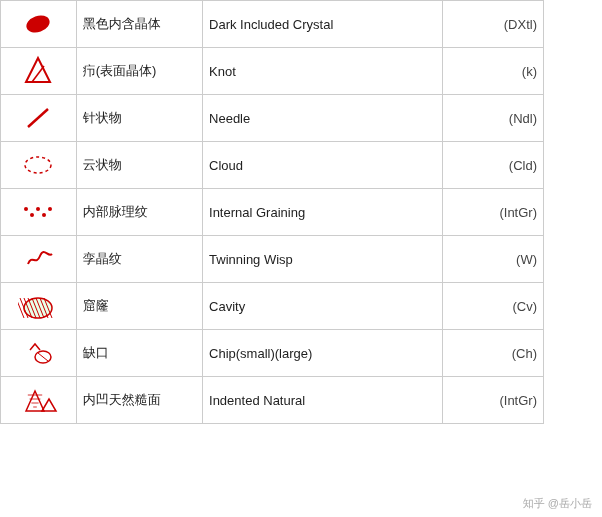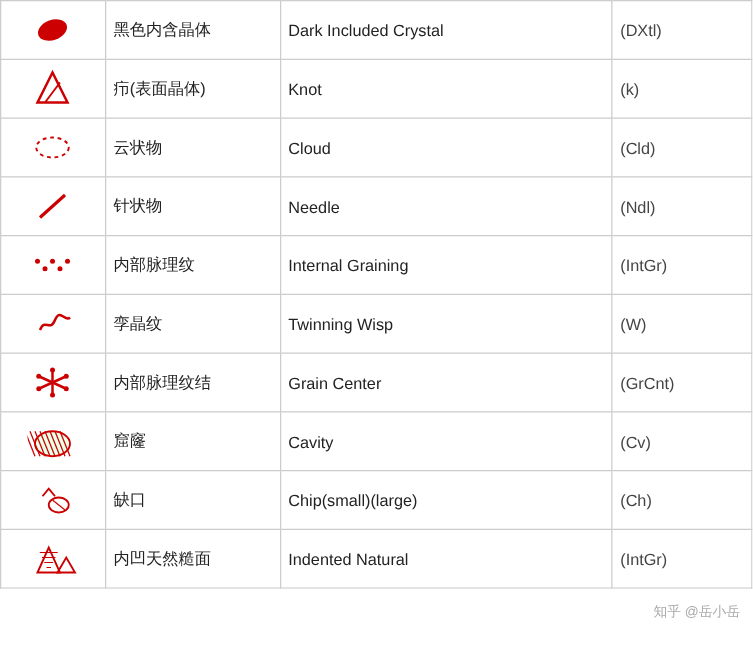--- a/index.html
+++ b/index.html
@@ -3,21 +3,21 @@
   <meta charset="utf-8">
   <style>
     * { margin: 0; padding: 0; box-sizing: border-box; }
     body {
       font-family: Arial, sans-serif;
       font-size: 13px;
       background: #fff;
       width: 602px;
     }
     table {
-      width: 602px;
+      width: 544px;
       border-collapse: collapse;
     }
     td {
       border: 1px solid #ccc;
       padding: 4px 6px;
       vertical-align: middle;
     }
     .col-icon {
       width: 60px;
       text-align: center;
@@ -27,30 +27,31 @@
       font-size: 13px;
       color: #222;
     }
     .col-english {
       width: 190px;
       color: #222;
     }
     .col-code {
       width: 80px;
       color: #444;
+      text-align: right;
     }
     .icon-cell {
       display: flex;
       align-items: center;
       justify-content: center;
       height: 38px;
     }
     .watermark {
       position: fixed;
-      bottom: 20px;
+      bottom: 6px;
       right: 10px;
       font-size: 11px;
       color: #aaa;
     }
   </style>
 </head>
 <body>
 
 <table>
   <tbody id="table-body">
@@ -76,39 +77,39 @@
           </div>
         </td>
         <td class="col-chinese">疖(表面晶体)</td>
         <td class="col-english">Knot</td>
         <td class="col-code">(k)</td>
       </tr>
       <tr>
         <td class="col-icon">
           <div class="icon-cell">
             <svg width="40" height="38" viewBox="0 0 40 38">
+              <line x1="10" y1="28" x2="30" y2="10" stroke="#c00" stroke-width="2.5"></line>
+            </svg>
+          </div>
+        </td>
+        <td class="col-chinese">针状物</td>
+        <td class="col-english">Needle</td>
+        <td class="col-code">(Ndl)</td>
+      </tr>
+      <tr>
+        <td class="col-icon">
+          <div class="icon-cell">
+            <svg width="40" height="38" viewBox="0 0 40 38">
               <ellipse cx="20" cy="19" rx="13" ry="8" fill="none" stroke="#c00" stroke-width="1.5" stroke-dasharray="3,3"></ellipse>
             </svg>
           </div>
         </td>
         <td class="col-chinese">云状物</td>
         <td class="col-english">Cloud</td>
         <td class="col-code">(Cld)</td>
-      </tr>
-      <tr>
-        <td class="col-icon">
-          <div class="icon-cell">
-            <svg width="40" height="38" viewBox="0 0 40 38">
-              <line x1="10" y1="28" x2="30" y2="10" stroke="#c00" stroke-width="2.5"></line>
-            </svg>
-          </div>
-        </td>
-        <td class="col-chinese">针状物</td>
-        <td class="col-english">Needle</td>
-        <td class="col-code">(Ndl)</td>
       </tr>
       <tr>
         <td class="col-icon">
           <div class="icon-cell">
             <svg width="40" height="38" viewBox="0 0 40 38">
               <circle cx="8" cy="16" r="2" fill="#c00"></circle>
               <circle cx="14" cy="22" r="2" fill="#c00"></circle>
               <circle cx="20" cy="16" r="2" fill="#c00"></circle>
               <circle cx="26" cy="22" r="2" fill="#c00"></circle>
               <circle cx="32" cy="16" r="2" fill="#c00"></circle>
@@ -123,40 +124,20 @@
         <td class="col-icon">
           <div class="icon-cell">
             <svg width="40" height="38" viewBox="0 0 40 38">
               <path d="M10,24 C14,14 18,26 22,16 C26,6 30,18 34,14" fill="none" stroke="#c00" stroke-width="2"></path>
             </svg>
           </div>
         </td>
         <td class="col-chinese">孪晶纹</td>
         <td class="col-english">Twinning Wisp</td>
         <td class="col-code">(W)</td>
-      </tr>
-      <tr>
-        <td class="col-icon">
-          <div class="icon-cell">
-            <svg width="40" height="38" viewBox="0 0 40 38">
-              <line x1="20" y1="9" x2="20" y2="29" stroke="#c00" stroke-width="2"></line>
-              <line x1="9" y1="14" x2="31" y2="24" stroke="#c00" stroke-width="2"></line>
-              <line x1="31" y1="14" x2="9" y2="24" stroke="#c00" stroke-width="2"></line>
-              <circle cx="20" cy="9" r="2" fill="#c00"></circle>
-              <circle cx="20" cy="29" r="2" fill="#c00"></circle>
-              <circle cx="9" cy="14" r="2" fill="#c00"></circle>
-              <circle cx="31" cy="24" r="2" fill="#c00"></circle>
-              <circle cx="31" cy="14" r="2" fill="#c00"></circle>
-              <circle cx="9" cy="24" r="2" fill="#c00"></circle>
-            </svg>
-          </div>
-        </td>
-        <td class="col-chinese">内部脉理纹结</td>
-        <td class="col-english">Grain Center</td>
-        <td class="col-code">(GrCnt)</td>
       </tr>
       <tr>
         <td class="col-icon">
           <div class="icon-cell">
             <svg width="40" height="38" viewBox="0 0 40 38">
               <ellipse cx="20" cy="21" rx="14" ry="10" fill="#e8ffe8" stroke="#c00" stroke-width="1.5"></ellipse>
               <line x1="-2" y1="11" x2="6" y2="31" stroke="#c00" stroke-width="1" clip-path="url(#oval-clip)"></line>
               <line x1="2" y1="11" x2="10" y2="31" stroke="#c00" stroke-width="1" clip-path="url(#oval-clip)"></line>
               <line x1="6" y1="11" x2="14" y2="31" stroke="#c00" stroke-width="1" clip-path="url(#oval-clip)"></line>
               <line x1="10" y1="11" x2="18" y2="31" stroke="#c00" stroke-width="1" clip-path="url(#oval-clip)"></line>

